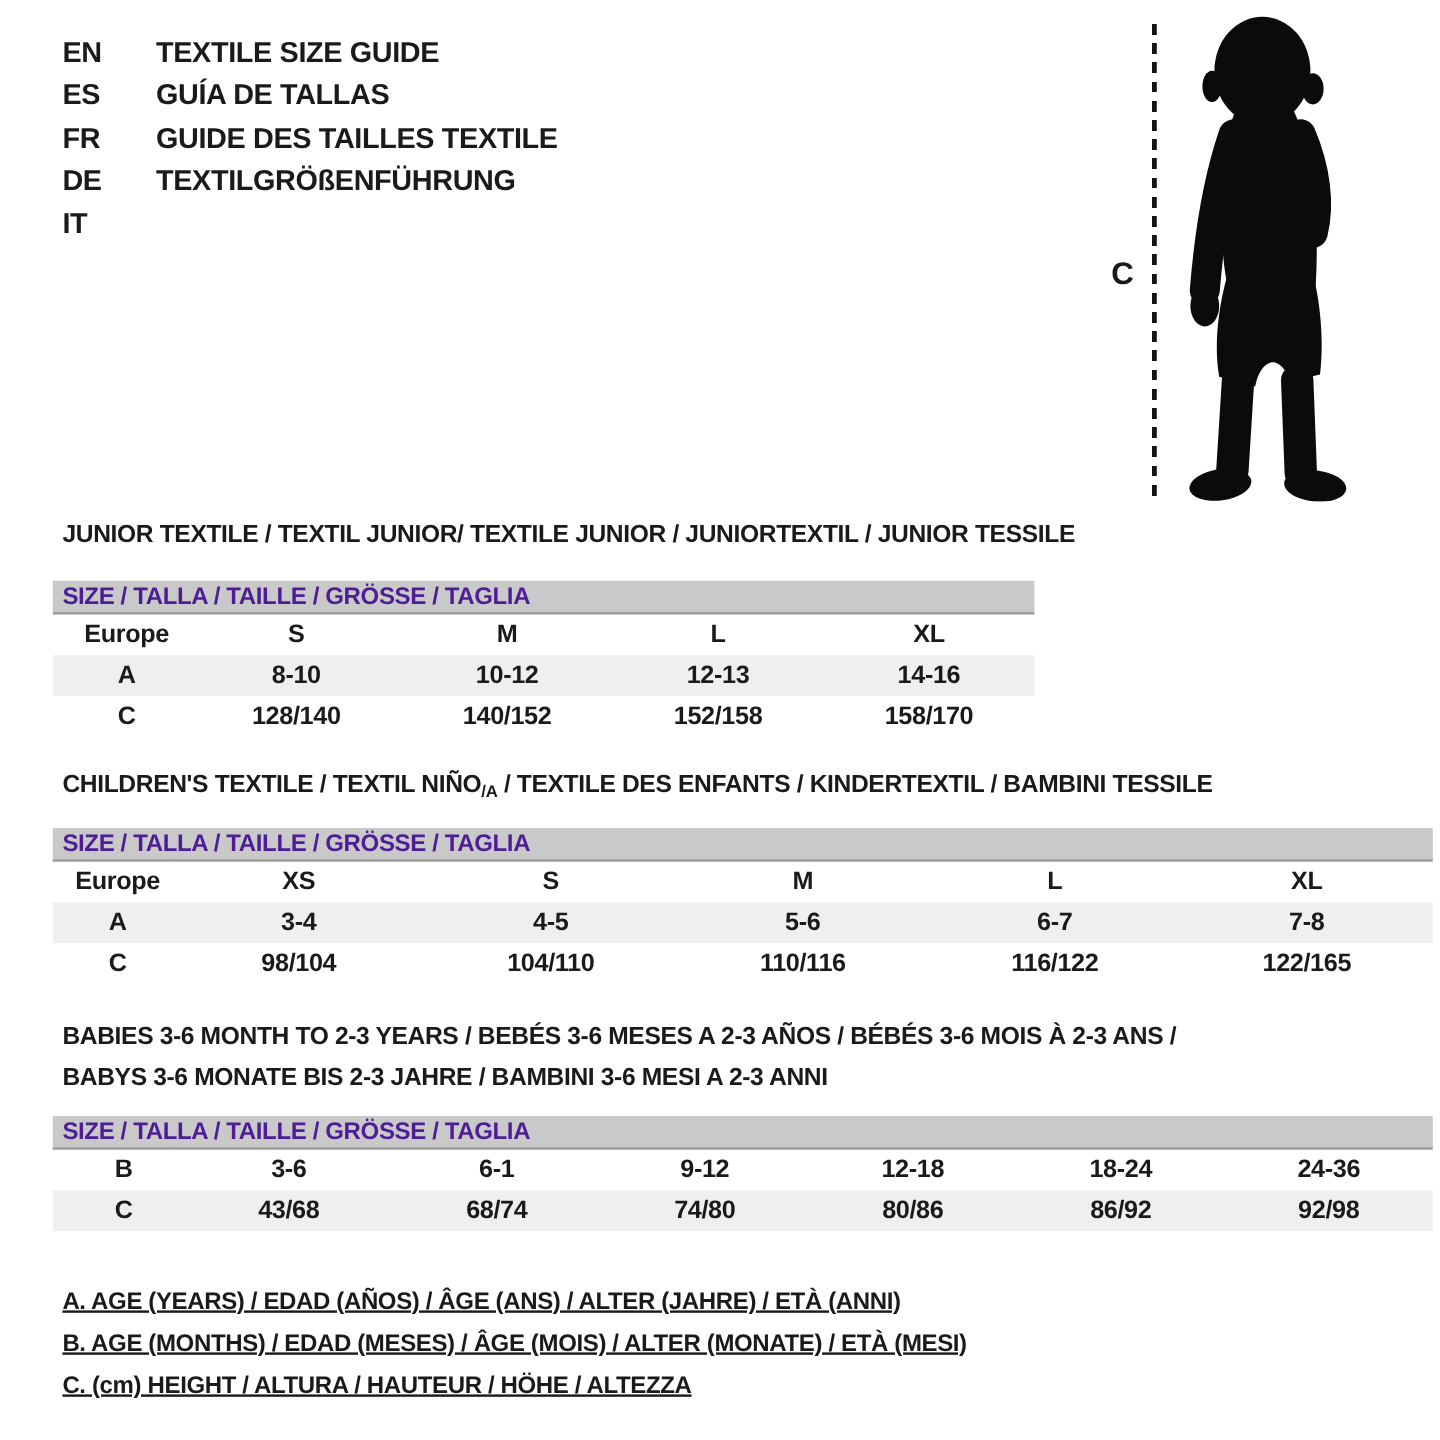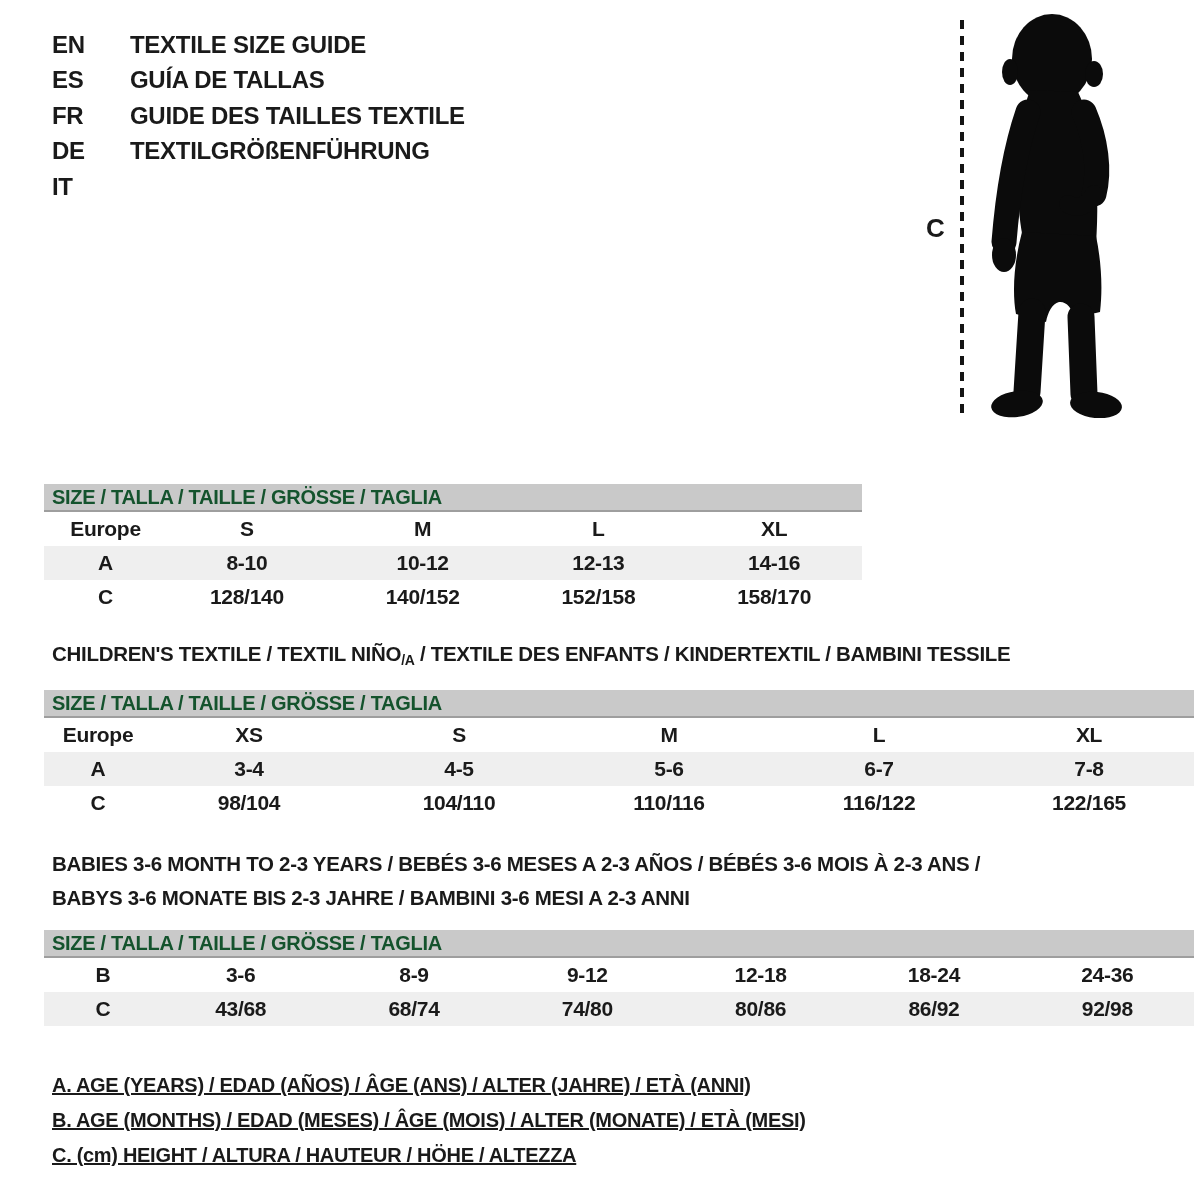--- a/index.html
+++ b/index.html
@@ -21,21 +21,21 @@
   }
   .measure-label { position:absolute; left:914px; top:213px; font-size:26px; }
   
   .section-title { position:absolute; left:40px; font-size:20.5px; white-space:nowrap; }
   .title-sub { font-size:14px; vertical-align:-4px; }
   
   .size-table { position:absolute; left:32px; }
   .band {
     height:28px; background:#c9c9c9; border-bottom:2px solid #9e9e9e;
     display:flex; align-items:center; padding-left:8px;
-    font-size:20px; color:#14532d; white-space:nowrap;
+    font-size:20px; color:#4c1d95; white-space:nowrap;
   }
   .trow { display:flex; align-items:center; height:34px; font-size:21px; }
   .trow.stripe { background:#efefef; }
   .trow .lbl { padding-left:8px; text-align:center; }
   .trow .cell { flex:1; text-align:center; }
   .t1 .lbl { width:115px; }
   .t2 .lbl { width:100px; }
   .t3 .lbl { width:110px; }
   
   .legend-block { position:absolute; left:40px; top:1068px;text-decoration:underline; }
@@ -84,20 +84,21 @@
         <path d="M114,182 C108,194 97,198 88,192" stroke="#0b0b0b" stroke-width="18" stroke-linecap="round" fill="none"></path>
         <path d="M42,220 C34,250 32,280 36,302 L66,310 C68,300 72,292 79,290 C86,289 92,296 95,306 L120,300 C123,275 121,248 116,224 Z"></path>
         <path d="M52,300 L47,380" stroke="#0b0b0b" stroke-width="27" stroke-linecap="round" fill="none"></path>
         <path d="M101,305 L104,382" stroke="#0b0b0b" stroke-width="27" stroke-linecap="round" fill="none"></path>
         <ellipse cx="37" cy="392" rx="26" ry="13" transform="rotate(-8 37 392)"></ellipse>
         <ellipse cx="116" cy="393" rx="26" ry="13" transform="rotate(6 116 393)"></ellipse>
       </g>
     </svg>
   </div>
 
+  <h2 class="section-title" style="top:434px;">JUNIOR TEXTILE / TEXTIL JUNIOR/ TEXTILE JUNIOR / JUNIORTEXTIL / JUNIOR TESSILE</h2>
 
   <div class="size-table t1" style="top:484px; width:818px;">
     <div class="band">SIZE / TALLA / TAILLE / GRÖSSE / TAGLIA</div>
     <div class="trow">
       <span class="lbl">Europe</span>
       <span class="cell">S</span>
       <span class="cell">M</span>
       <span class="cell">L</span>
       <span class="cell">XL</span>
     </div>
@@ -148,21 +149,21 @@
   </div>
 
   <h2 class="section-title" style="top:852px;">BABIES 3-6 MONTH TO 2-3 YEARS / BEBÉS 3-6 MESES A 2-3 AÑOS / BÉBÉS 3-6 MOIS À 2-3 ANS /</h2>
   <h2 class="section-title" style="top:886px;">BABYS 3-6 MONATE BIS 2-3 JAHRE / BAMBINI 3-6 MESI A 2-3 ANNI</h2>
 
   <div class="size-table t3" style="top:930px; width:1150px;">
     <div class="band">SIZE / TALLA / TAILLE / GRÖSSE / TAGLIA</div>
     <div class="trow">
       <span class="lbl">B</span>
       <span class="cell">3-6</span>
-      <span class="cell">8-9</span>
+      <span class="cell">6-1</span>
       <span class="cell">9-12</span>
       <span class="cell">12-18</span>
       <span class="cell">18-24</span>
       <span class="cell">24-36</span>
     </div>
     <div class="trow stripe">
       <span class="lbl">C</span>
       <span class="cell">43/68</span>
       <span class="cell">68/74</span>
       <span class="cell">74/80</span>

